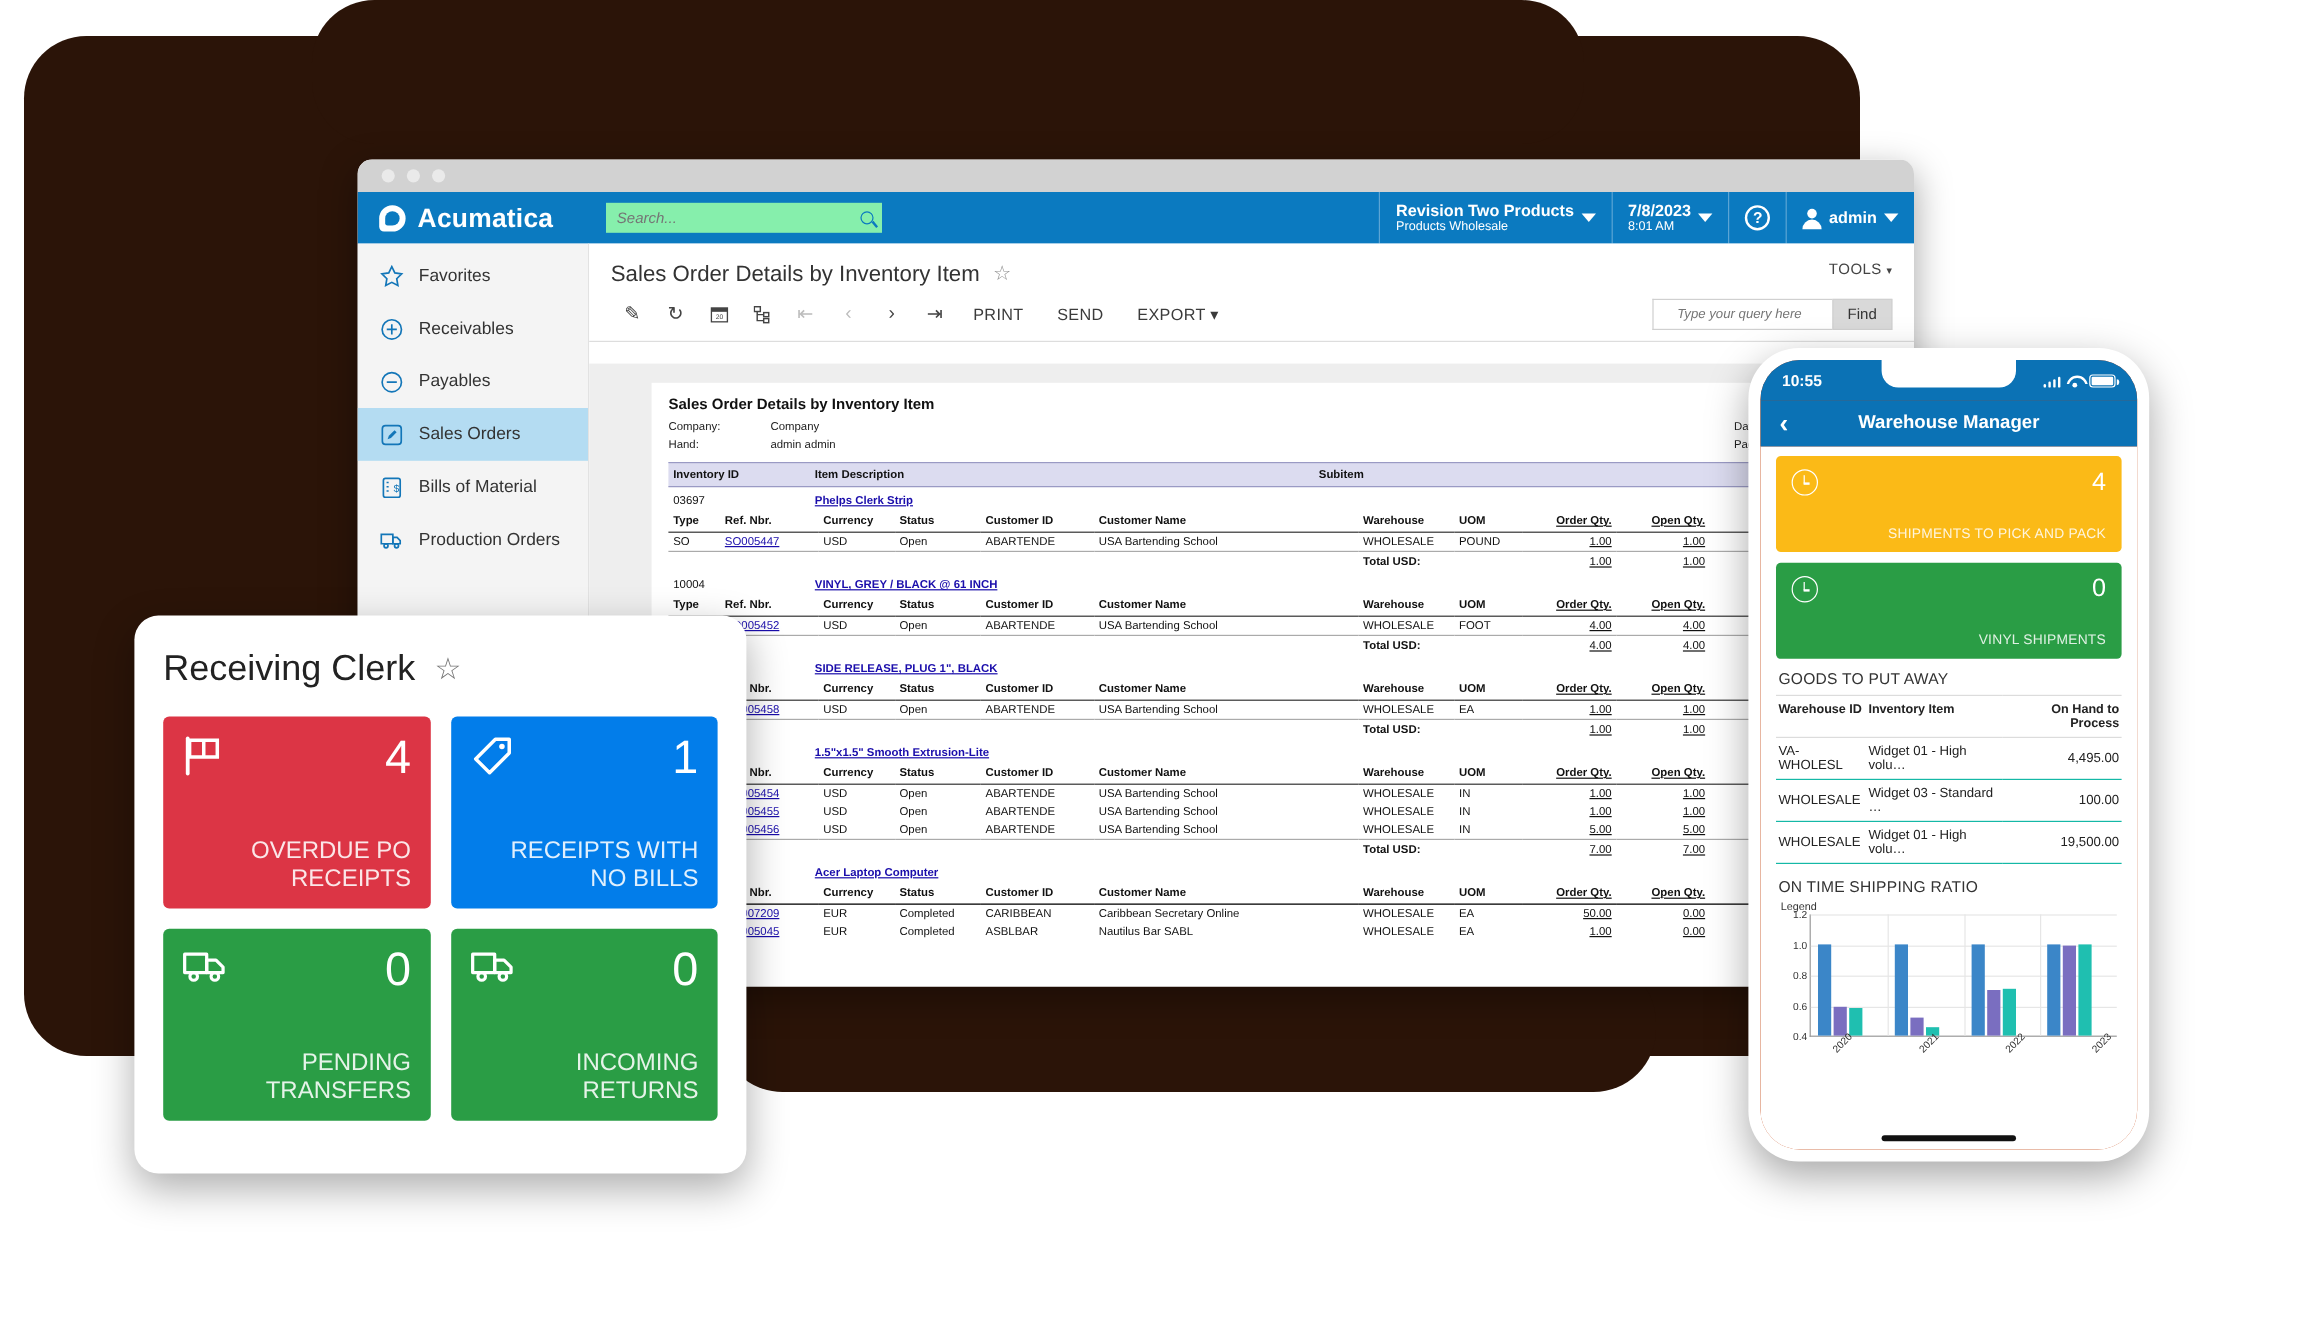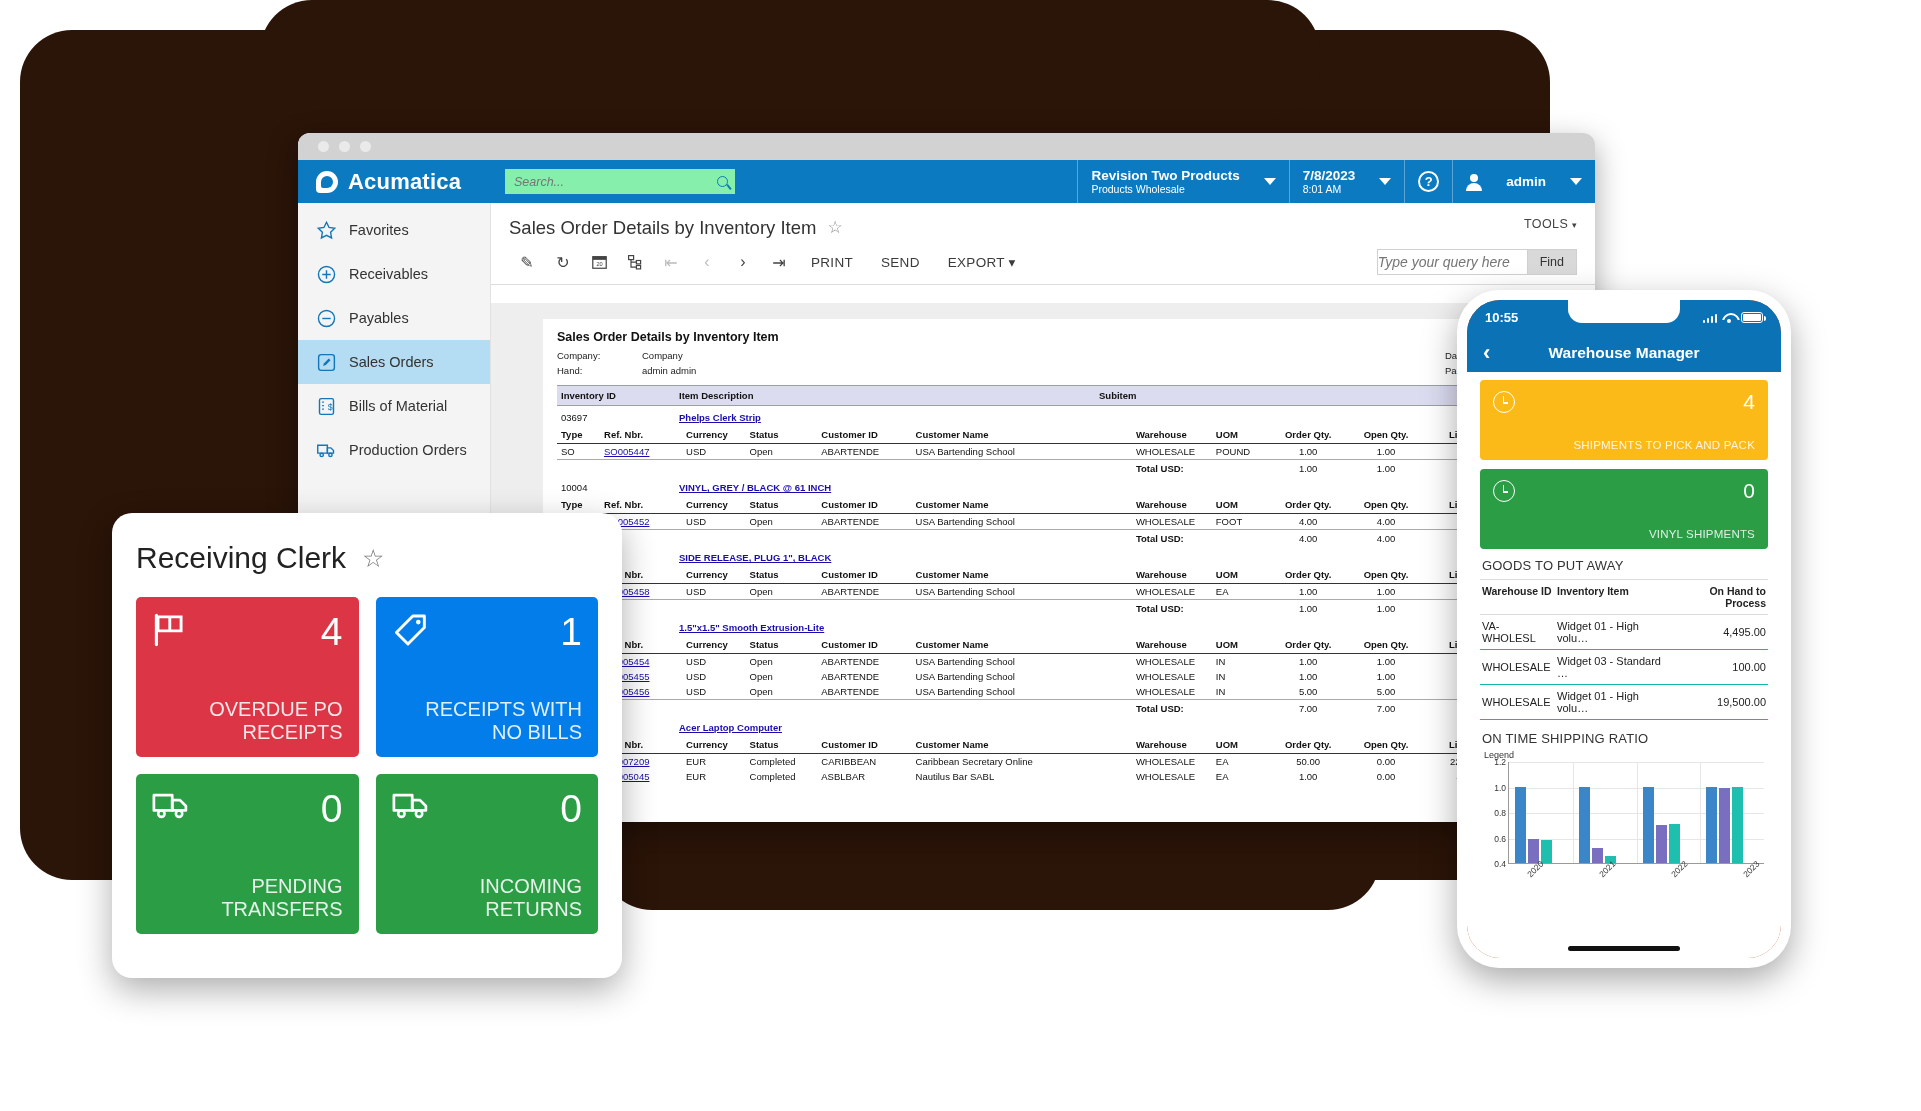--- a/index.html
+++ b/index.html
@@ -68,21 +68,21 @@
     font-family:"Liberation Sans", sans-serif; background:transparent;
   }
   .mag {
     width:11px;height:11px;border:1.8px solid #0b7ac0;border-radius:50%;
     position:relative; flex:none;
   }
   .mag:after{content:"";position:absolute;width:2px;height:6px;background:#0b7ac0;
     right:-3px;bottom:-4px;transform:rotate(-40deg);}
 
   .topbar-cell {
-    display:flex; align-items:center; gap:24px; padding:0 13px;
+    display:flex; align-items:center; gap:6px; padding:0 13px;
     border-left:1px solid rgba(255,255,255,.33); color:#fff;
   }
   .topbar-cell .two-line { line-height:1.15; }
   .tb-main { font-size:13.5px; font-weight:bold; }
   .tb-sub  { font-size:10.5px; }
   .caret-dn {
     width:0;height:0;border-left:6px solid transparent;border-right:6px solid transparent;
     border-top:7px solid #fff;
   }
   .help-circle {
@@ -128,22 +128,22 @@
   .tb-icon {
     width:36px;height:26px;display:flex;align-items:center;justify-content:center;
     color:#444; font-size:16px;
   }
   .tb-icon.dim { color:#bdbdbd; }
   .tb-text {
     font-size:13.5px;color:#3b3b3b;padding:0 14px;letter-spacing:.3px;
   }
   #query-wrap { margin-left:auto; display:flex; height:26px; }
   #query-input {
-    width:150px;border:1px solid #d0d0d0;border-right:0;font-size:14px;
-    font-style:italic;color:#8e8e8e;padding:0 0;outline:none;
+    width:150px;border:1px solid #d0d0d0;border-right:0;font-size:11px;
+    font-style:italic;color:#8e8e8e;padding:0 20px;outline:none;
     font-family:"Liberation Sans", sans-serif;
   }
   #find-btn {
     border:1px solid #d0d0d0;background:#d9d9d9;font-size:12.5px;color:#333;
     padding:0 12px;display:flex;align-items:center;
   }
 
   
   #report-scroll {
     position:absolute; left:0; right:0; top:100px; bottom:0;
@@ -172,21 +172,21 @@
   .item-row .c1 { width:118px; }
   .item-row .c2 { width:420px; }
   .item-row .c2 a { color:#1a0dab; text-decoration:underline; font-weight:bold; }
 
   table.lines { width:100%; border-collapse:collapse; font-size:9.5px; color:#111; }
   table.lines th {
     text-align:left; font-weight:bold; padding:3px 4px;
     border-bottom:1px solid #333;
   }
   table.lines td { padding:2px 4px; }
-  table.lines th.num, table.lines td.num { text-align:center; }
+  table.lines th.num, table.lines td.num { text-align:right;text-decoration:underline; }
   table.lines a { color:#1a0dab; text-decoration:underline; }
   tr.total-row td { border-top:1px solid #aaa; font-weight:bold; padding-top:3px;}
   tr.total-row td.num { font-weight:normal; }
 
   .w-type{width:42px}.w-ref{width:80px}.w-cur{width:62px}.w-st{width:70px}
   .w-cid{width:92px}.w-cn{width:215px}.w-wh{width:78px}.w-uom{width:56px}
   .w-oq{width:76px}.w-opq{width:76px}.w-lt{width:90px}.w-op{width:70px}
 
   
   #clerk-card {

